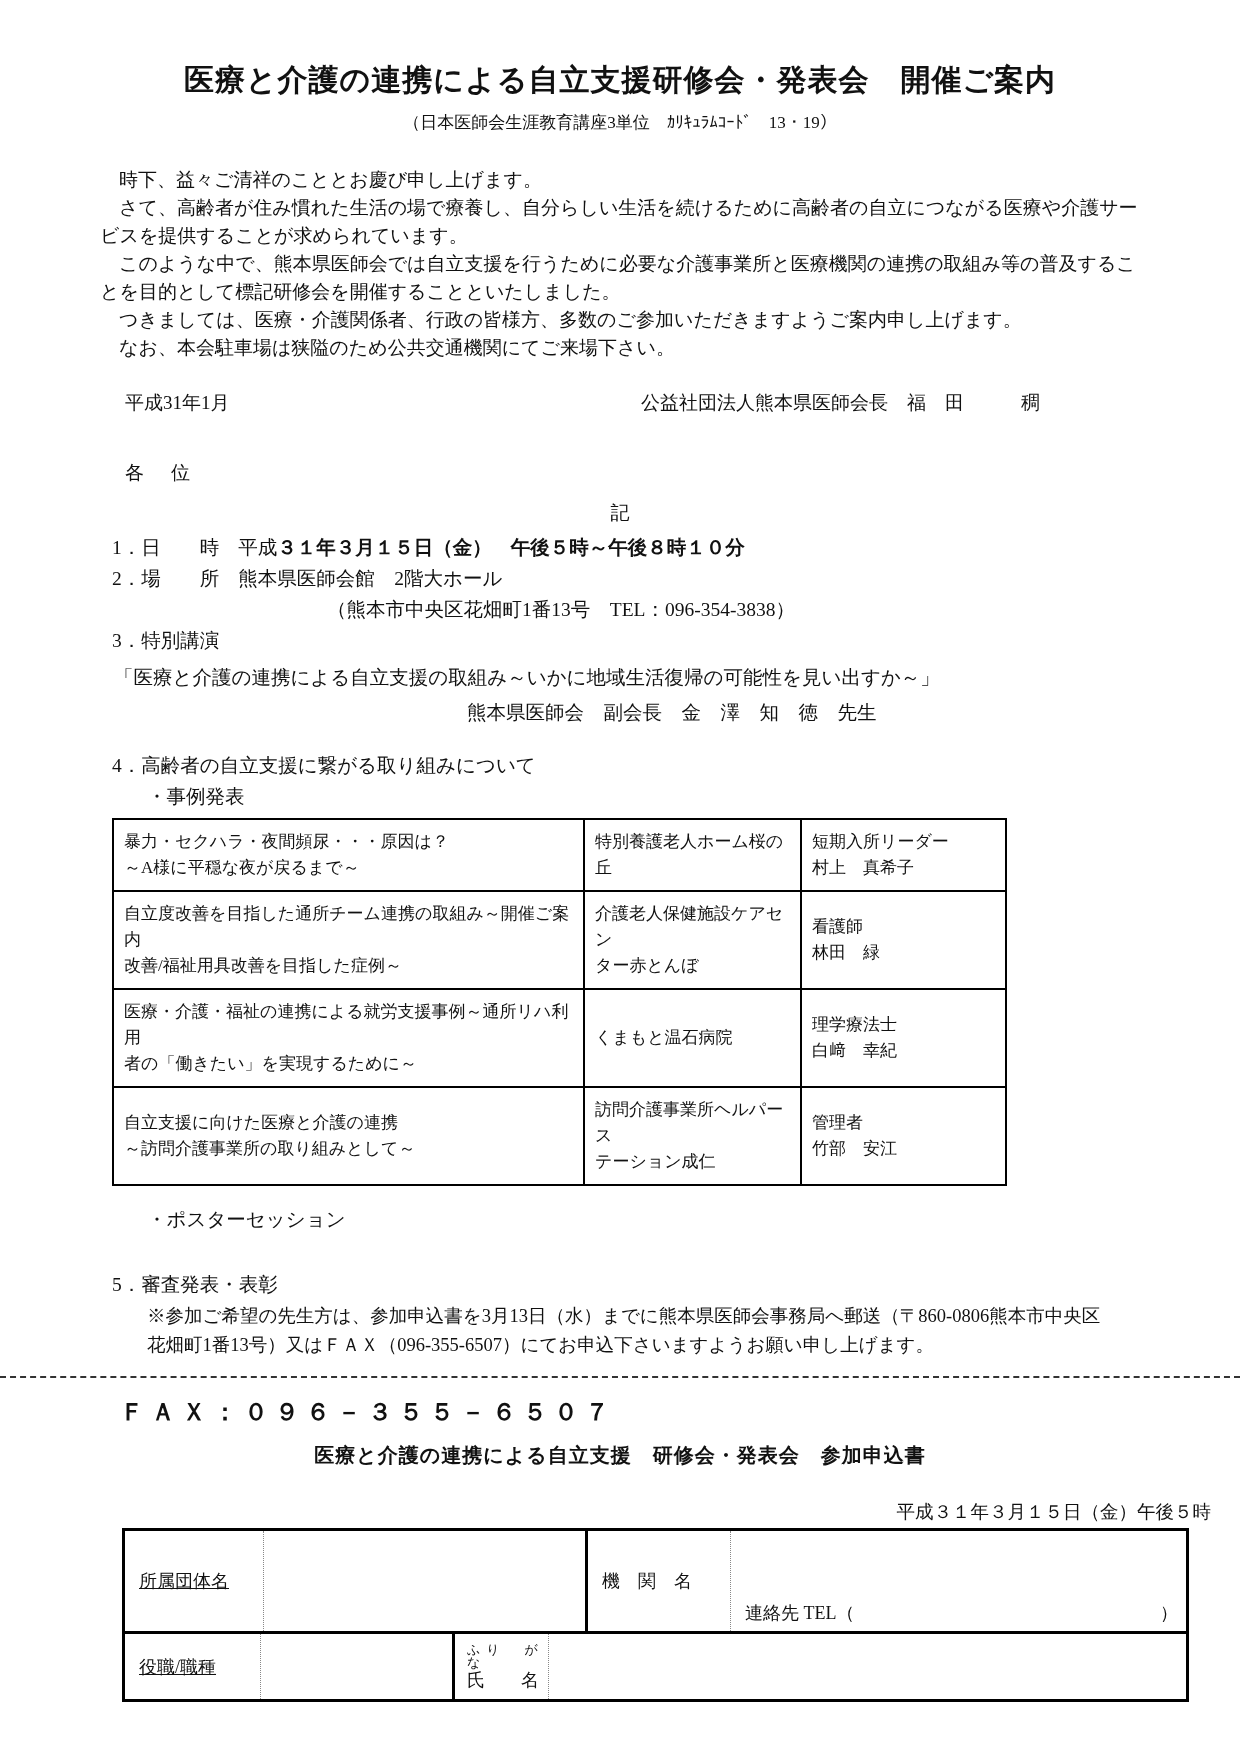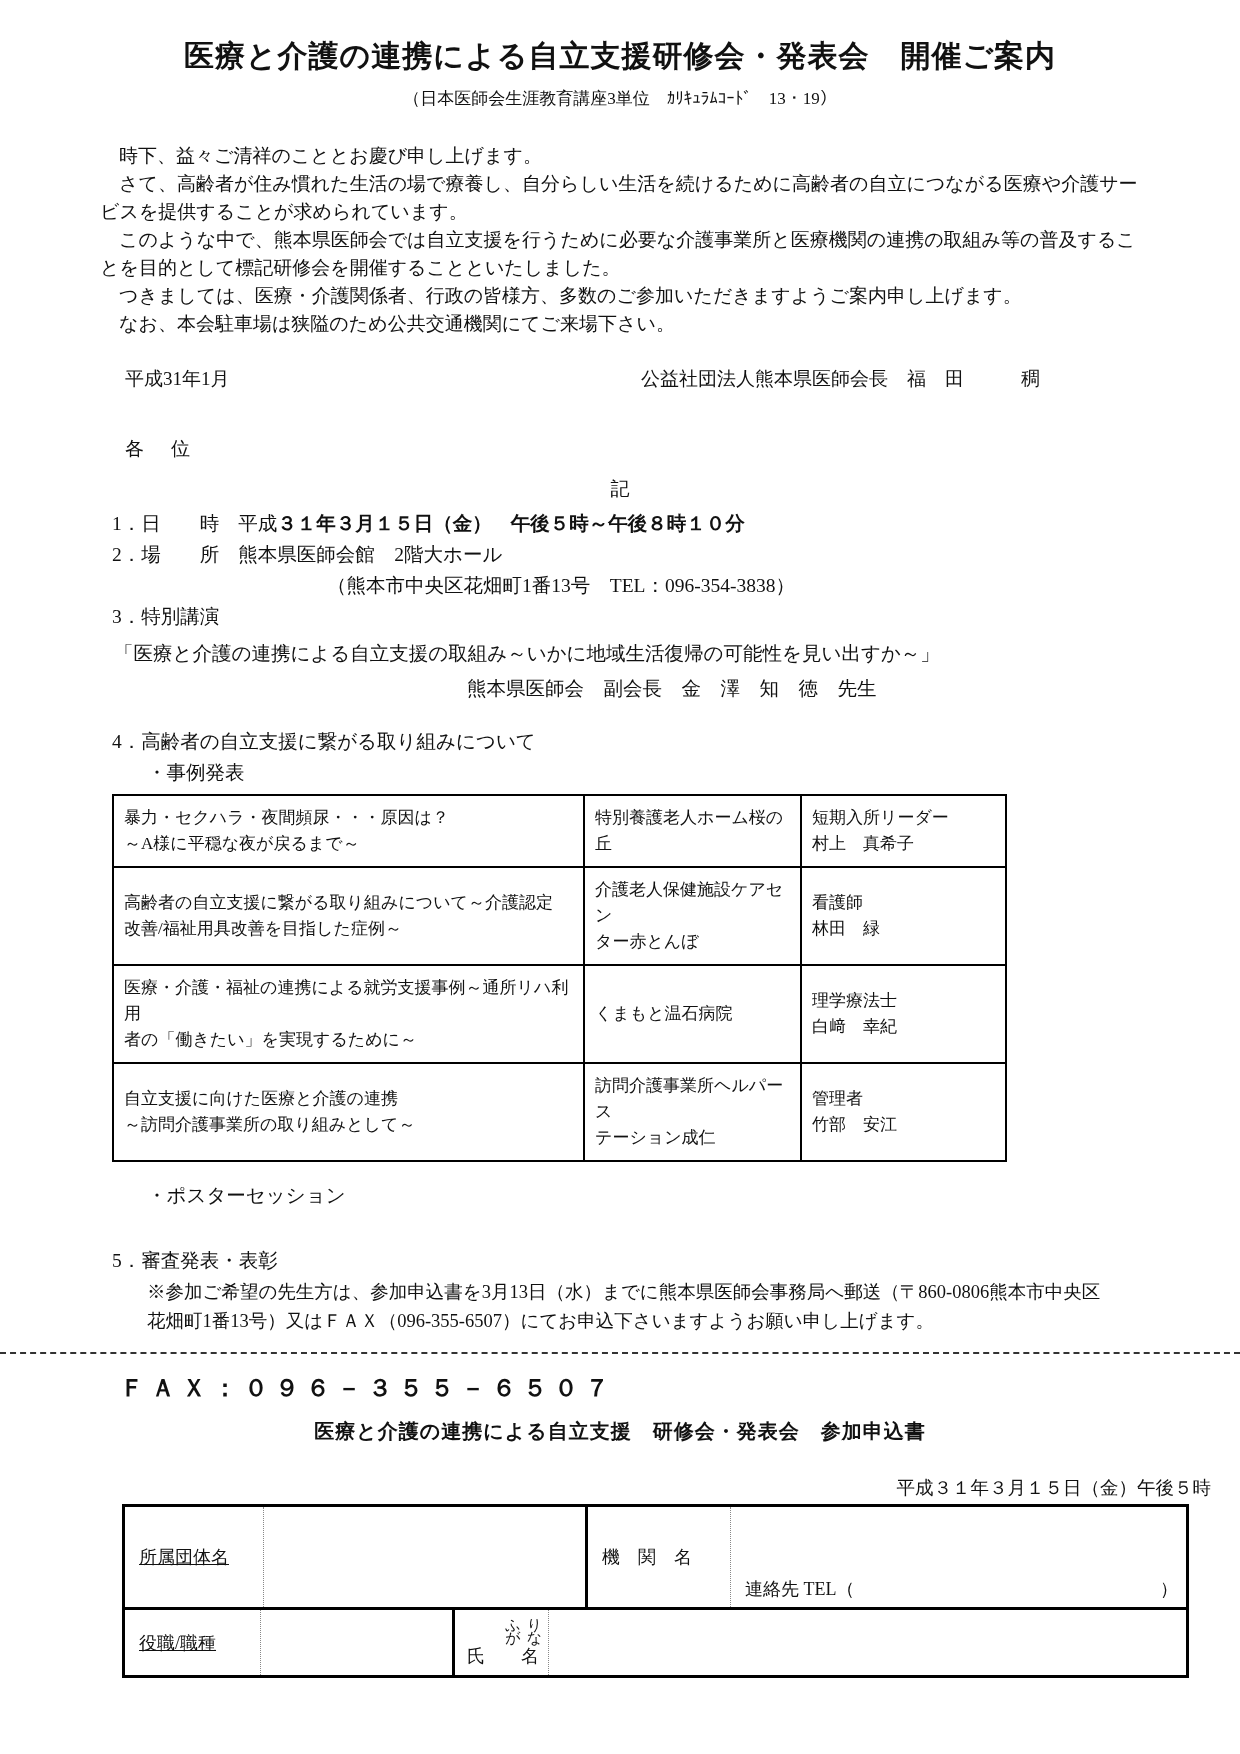--- a/index.html
+++ b/index.html
@@ -1,19 +1,19 @@
 <!DOCTYPE html>
 <html><head>
 <meta charset="utf-8">
 <style>
   html,body{margin:0;padding:0;background:#9a9a9a;}
   .page{
     width:1240px;height:1754px;background:#ffffff;color:#111;
     font-family:"Liberation Serif","DejaVu Serif",serif;
-    position:relative;box-sizing:border-box;padding-top:36px;overflow:hidden;
+    position:relative;box-sizing:border-box;padding-top:60px;overflow:hidden;
   }
   .content{margin:0 100px;}
   .doc-title{font-size:30px;font-weight:bold;text-align:center;letter-spacing:1px;}
   .doc-subtitle{font-size:17px;text-align:center;margin-top:10px;}
   .greeting{margin-top:32px;font-size:19px;line-height:28px;}
   .greeting p{margin:0;text-indent:0;}
   .sig-row{display:flex;margin-top:28px;font-size:19px;}
   .issue-date{margin-left:25px;}
   .signature{margin-left:auto;margin-right:100px;}
   .addressee{margin-top:44px;margin-left:25px;font-size:19px;letter-spacing:4px;}
@@ -44,21 +44,21 @@
   .form-row.r1{grid-template-columns:139px 321px 146px 461px;height:100px;}
   .form-row.r2{grid-template-columns:136px 191px 97px 643px;height:68px;border-top:3px solid #000;}
   .fcell{box-sizing:border-box;display:flex;align-items:center;font-size:18px;}
   .label-cell{padding-left:14px;border-right:1px dotted #888;text-decoration:underline;}
   .blank-cell{}
   .org-label{border-left:3px solid #000;padding-left:14px;border-right:1px dotted #888;}
   .org-content{flex-direction:column;align-items:stretch;justify-content:flex-end;padding:8px 14px 6px 14px;}
   .tel-row{display:flex;width:100%;font-size:18px;}
   .tel-spacer{flex:1;}
   .name-cell{border-left:3px solid #000;border-right:1px dotted #888;flex-direction:column;align-items:flex-start;justify-content:center;padding-left:12px;}
-  .furigana{font-size:15px;letter-spacing:6px;line-height:13px;text-align:right;}
+  .furigana{font-size:13px;letter-spacing:6px;line-height:13px;}
   .name-label{font-size:18px;line-height:22px;}
 </style>
 </head>
 <body>
 
 <div class="page">
 
   <div class="doc-title">医療と介護の連携による自立支援研修会・発表会　開催ご案内</div>
   <div class="doc-subtitle">（日本医師会生涯教育講座3単位　ｶﾘｷｭﾗﾑｺｰﾄﾞ　13・19）</div>
 
@@ -110,21 +110,21 @@
               <div>特別養護老人ホーム桜の丘</div>
               <div></div>
             </td>
           <td>
               <div>短期入所リーダー</div>
               <div>村上　真希子</div>
             </td>
         </tr>
         <tr>
           <td>
-              <div>高齢者の自立支援に繋がる取り組みについて～介護認定</div>
+              <div>自立度改善を目指した通所チーム連携の取組み～開催ご案内</div>
               <div>改善/福祉用具改善を目指した症例～</div>
             </td>
           <td>
               <div>介護老人保健施設ケアセン</div>
               <div>ター赤とんぼ</div>
             </td>
           <td>
               <div>看護師</div>
               <div>林田　緑</div>
             </td>

